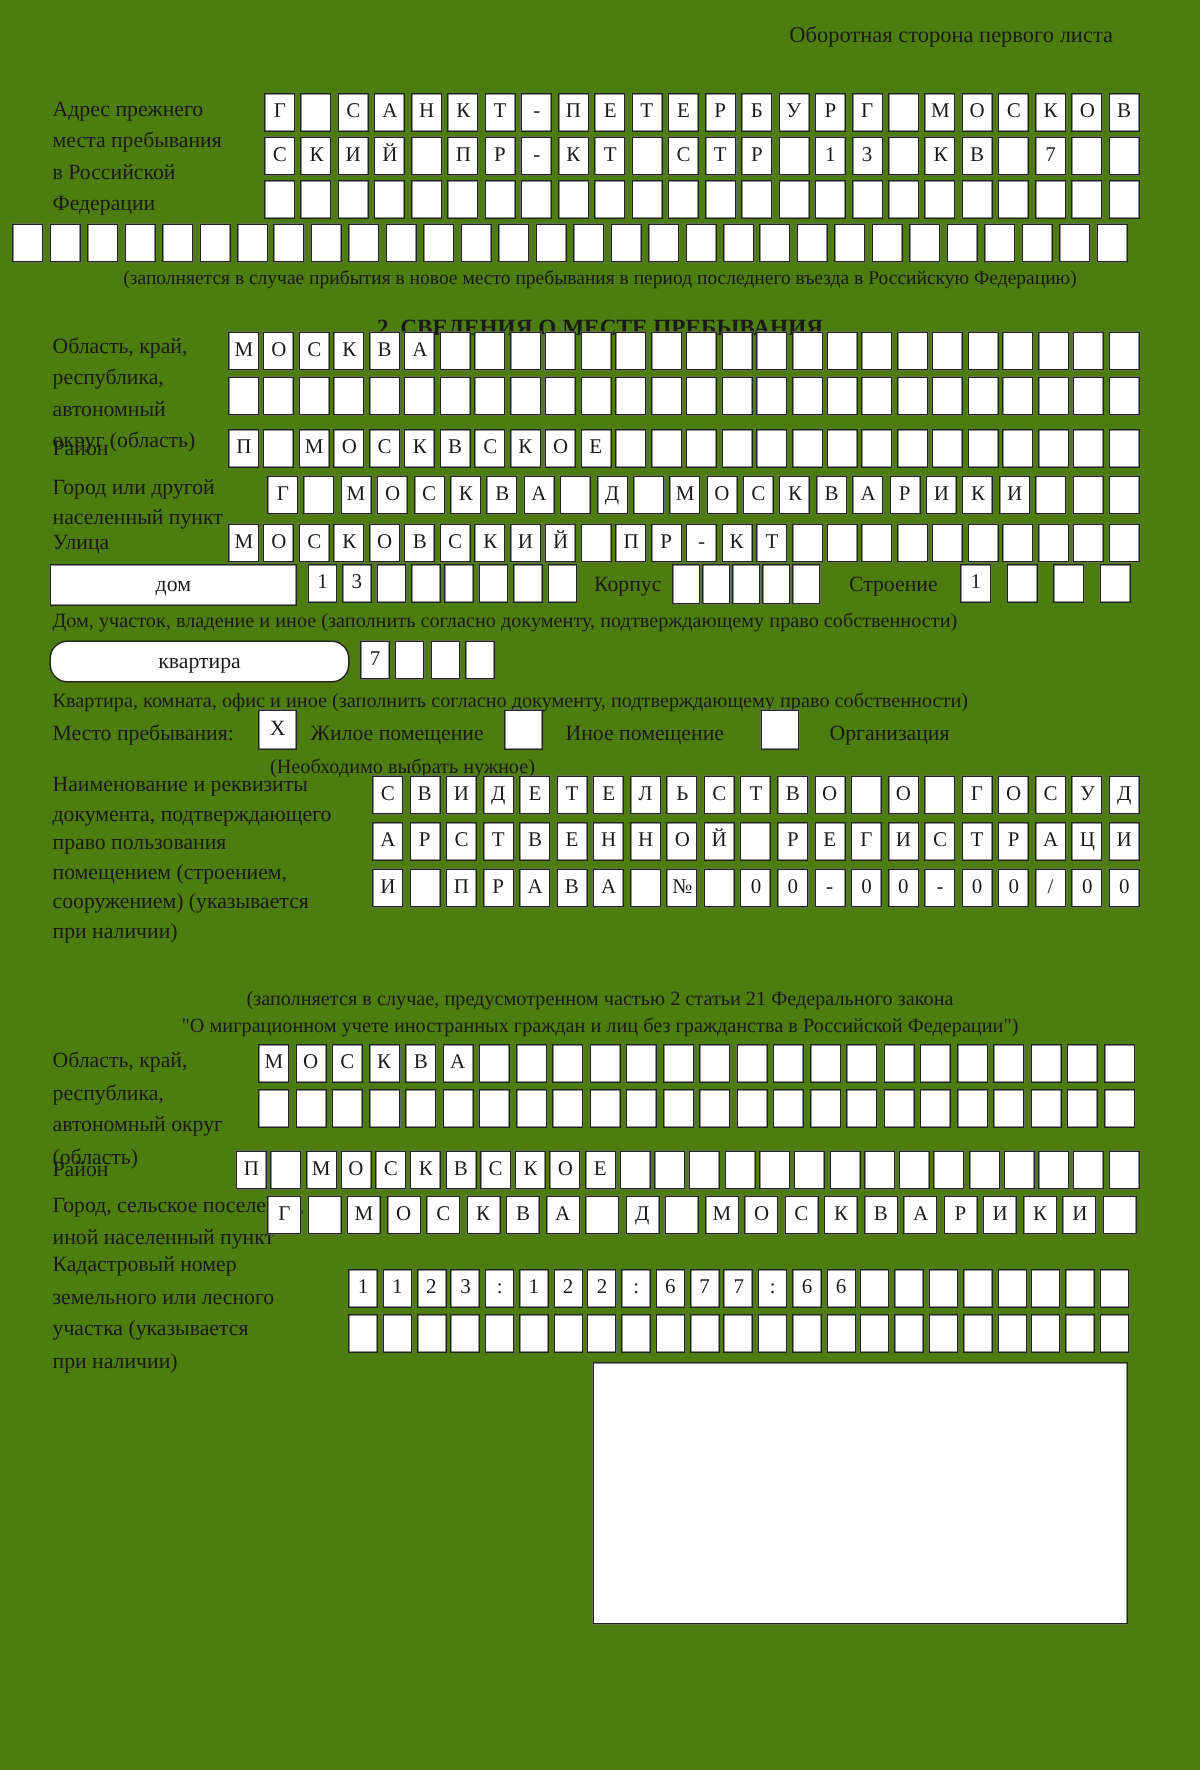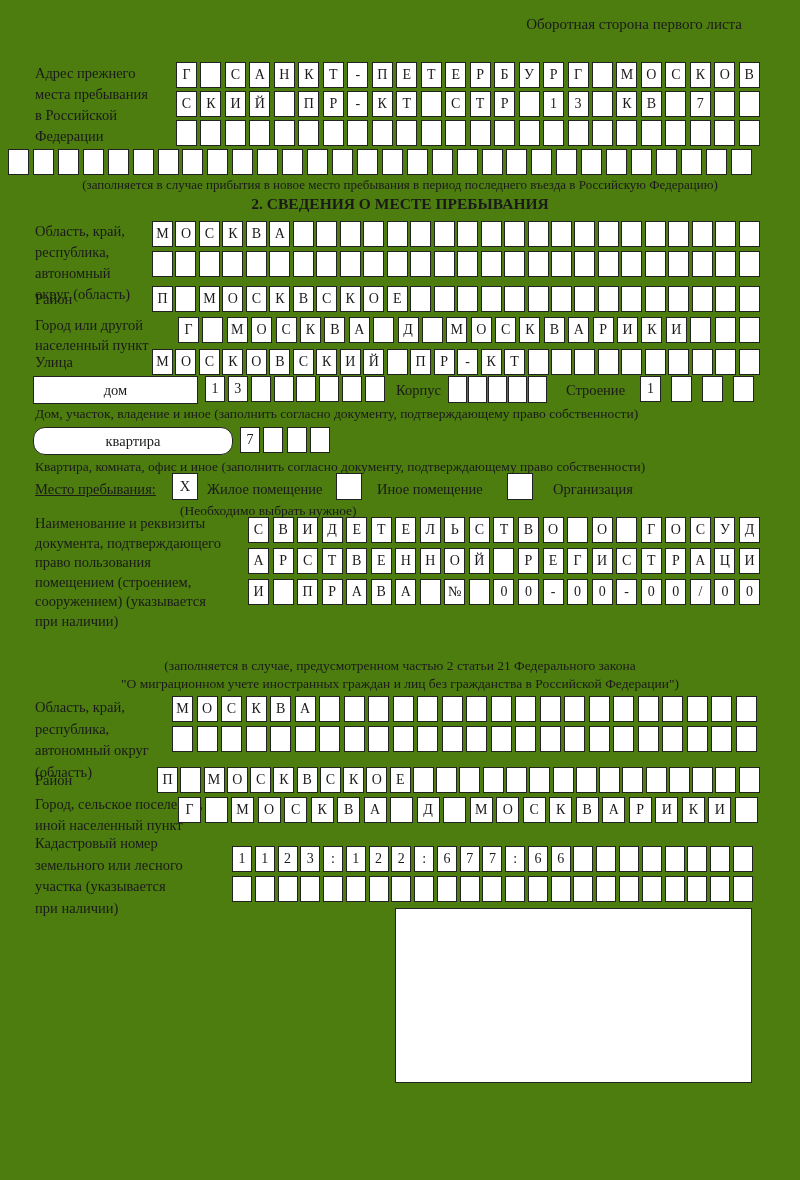--- a/index.html
+++ b/index.html
@@ -139,21 +139,21 @@
       <span class="cell"></span>
       <span class="cell"></span>
       <span class="cell"></span>
       <span class="cell"></span>
       <span class="cell"></span>
       <span class="cell"></span>
       <span class="cell"></span>
     </div>
   <div class="abs note center" style="top:177px;">(заполняется в случае прибытия в новое место пребывания в период последнего въезда в Российскую Федерацию)</div>
 
-  <div class="abs title center" style="top:195px;text-align:center;">2. СВЕДЕНИЯ О МЕСТЕ ПРЕБЫВАНИЯ</div>
+  <div class="abs title center" style="top:210px;text-align:center;">2. СВЕДЕНИЯ О МЕСТЕ ПРЕБЫВАНИЯ</div>
 
   <div class="abs label" style="left:35px;top:221px;width:112px;">Область, край,
 республика,
 автономный
 округ (область)</div>
   <div class="boxrow" style="left:152px;top:221px;width:608px;">
       <span class="cell">М</span>
       <span class="cell">О</span>
       <span class="cell">С</span>
       <span class="cell">К</span>
@@ -328,21 +328,21 @@
 
   <div class="widebox" style="left:33px;top:427px;width:200px;height:28px;border-radius:12px;">квартира</div>
   <div class="boxrow narrow" style="left:240px;top:427px;width:90px;">
       <span class="cell">7</span>
       <span class="cell"></span>
       <span class="cell"></span>
       <span class="cell"></span>
     </div>
   <div class="abs" style="left:35px;top:459px;font-size:13.5px;">Квартира, комната, офис и иное (заполнить согласно документу, подтверждающему право собственности)</div>
 
-  <div class="abs label" style="left:35px;top:479px;text-decoration:underline;">Место пребывания:</div>
+  <div class="abs label" style="left:35px;top:479px;">Место пребывания:</div>
   <div class="checkbox" style="left:172px;top:473px;">X</div>
   <div class="abs label" style="left:207px;top:479px;">Жилое помещение</div>
   <div class="checkbox" style="left:336px;top:473px;"></div>
   <div class="abs label" style="left:377px;top:479px;">Иное помещение</div>
   <div class="checkbox" style="left:507px;top:473px;"></div>
   <div class="abs label" style="left:553px;top:479px;">Организация</div>
   <div class="abs" style="left:180px;top:503px;width:320px;text-align:left;font-size:13.5px;">(Необходимо выбрать нужное)</div>
 
   <div class="abs label" style="left:35px;top:514px;width:210px;line-height:19.5px;">Наименование и реквизиты
 документа, подтверждающего

